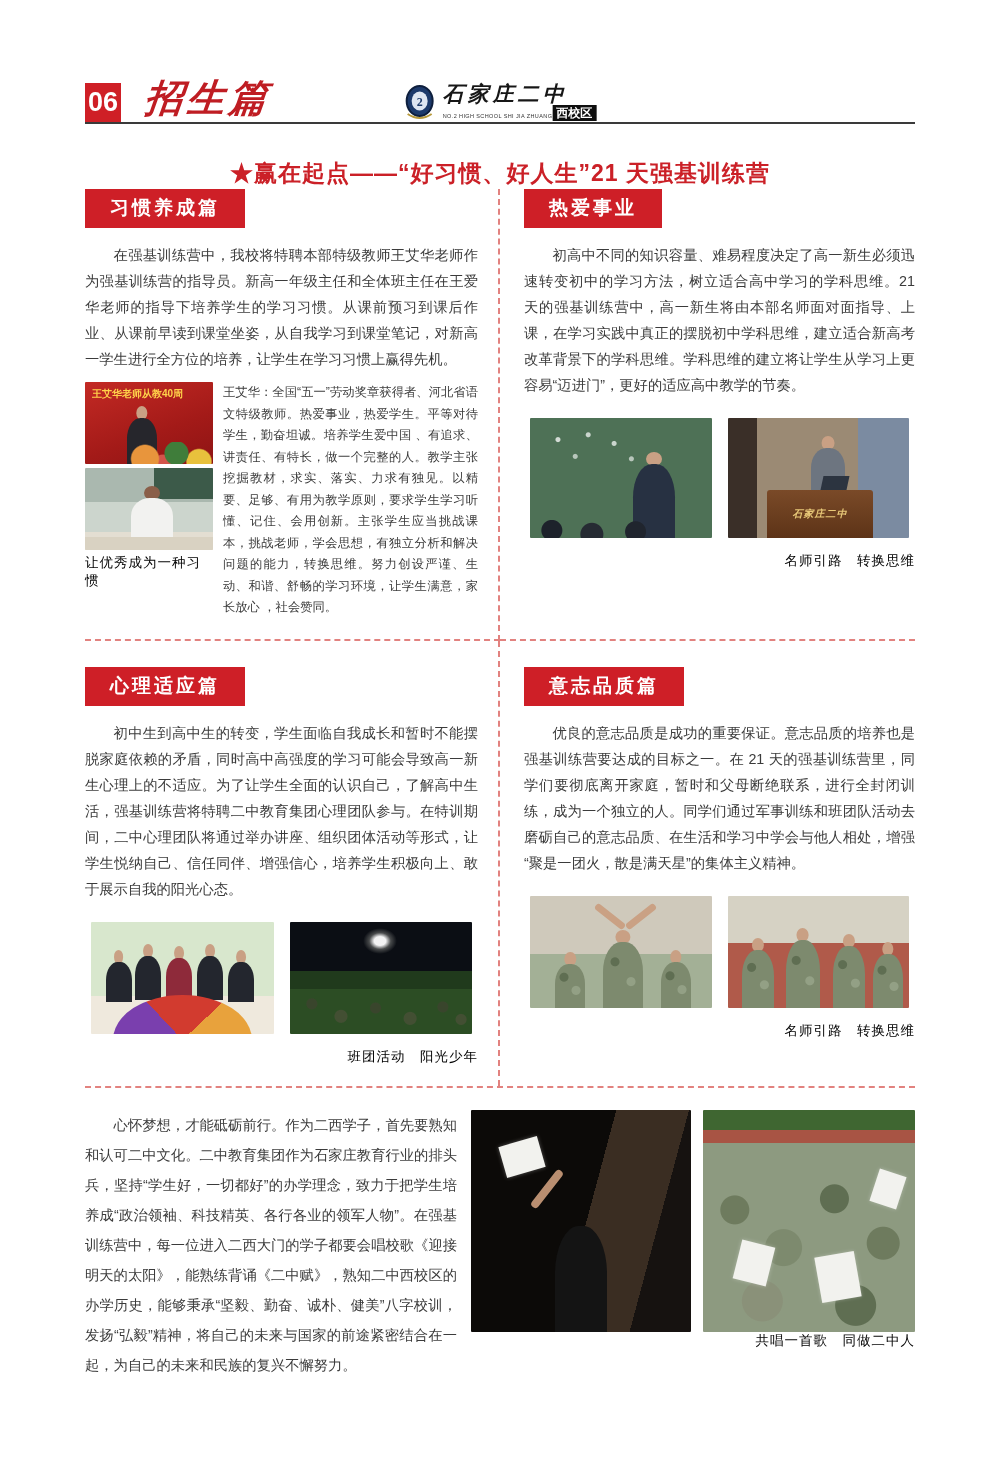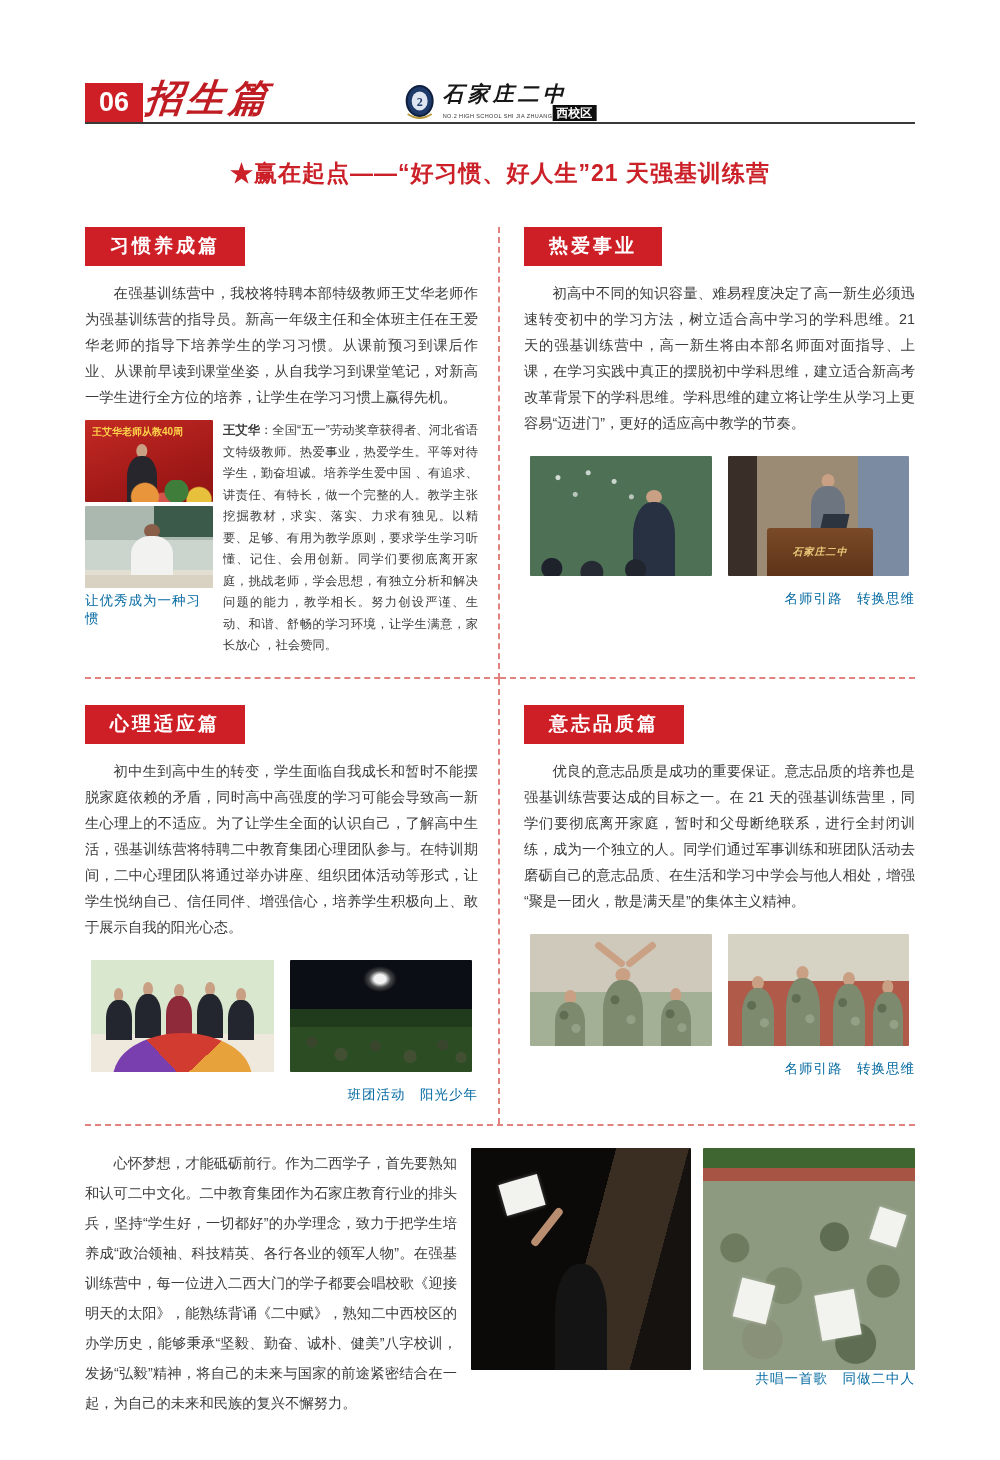--- a/index.html
+++ b/index.html
@@ -14,21 +14,21 @@
   .page { position:absolute; inset:0; }
   .content { margin:0 85px; width:830px; }
 
   
   .masthead {
     position:relative; margin-top:83px; height:41px;
     border-bottom:2px solid #3a3a3a;
   }
   .page-num {
     position:absolute; left:0; top:0;
-    width:58px; height:39px; background:#cf1f26;
+    width:36px; height:39px; background:#cf1f26;
     color:#fff; font-size:27px; font-weight:bold;
     display:flex; align-items:center; justify-content:center;
   }
   .tag {
     position:absolute; left:60px; top:-10px;
     color:#bf1d23; font-size:38px; font-weight:900;
     font-family:"Liberation Serif", serif; font-style:italic;
     transform:skewX(-6deg); letter-spacing:4px; white-space:nowrap;
   }
   .logo {
@@ -50,21 +50,20 @@
   }
 
   
   .main-title {
     margin-top:34px; text-align:center;
     color:#cb2027; font-size:23px; font-weight:800; letter-spacing:1px;
   }
 
   
   .quad-grid {
-    margin-top:38px;
     display:grid; grid-template-columns:1fr 1fr;
     border-bottom:2px dashed #e2827f;
   }
   .q { padding-bottom:20px; }
   .q-left  { border-right:2px dashed #e2827f; padding-right:20px; }
   .q-right { padding-left:24px; }
   .q-top   { border-bottom:2px dashed #e2827f; min-height:366px; }
   .q-bot   { min-height:412px; padding-top:26px; }
   .q-tl { padding-top:0; }
 
@@ -75,28 +74,28 @@
   }
   .body {
     margin-top:14px; font-size:14.3px; line-height:26px;
     text-align:justify; text-indent:2em; color:#3b3b3b;
   }
 
   
   .habit-media { display:flex; margin-top:10px; }
   .habit-photos { width:128px; flex:0 0 auto; }
   .habit-photos .ph { width:128px; height:82px; margin-bottom:4px; }
-  .cap { font-size:13.5px; color:#0369a1; letter-spacing:1px; }
+  .cap { font-size:13.5px; color:#000000; letter-spacing:1px; }
   .cap.left { margin-top:4px; }
   .cap.center { text-align:right; margin-top:14px; }
   .bio {
     flex:1; padding-left:10px; font-size:12.3px; line-height:21.5px;
     text-align:justify; color:#3b3b3b;
   }
-  .bio-name { font-weight:bold; }
+  .bio-name { font-weight:normal; }
 
   
   .photo-row { display:flex; gap:16px; margin-top:20px; padding:0 6px; }
   .photo-row .ph { flex:1; }
   .row-subject .ph { height:120px; }
   .row-mid .ph { height:112px; }
 
   .ph { position:relative; overflow:hidden; background:#999; border-radius:1px; }
 
   
@@ -268,21 +267,21 @@
           <div class="habit-photos">
             <div class="ph ph-banner">
               <div class="banner-text">王艾华老师从教40周</div>
               <div class="person" style="--shirt:#26262c; left:42px; bottom:0; width:30px; height:58px;"></div>
             </div>
             <div class="ph ph-writing">
               <div class="person" style="--shirt:#f2f2f0; --skin:#8a5f49; left:46px; bottom:12px; width:42px; height:52px;"></div>
             </div>
             <div class="cap left">让优秀成为一种习惯</div>
           </div>
-          <p class="bio"><span class="bio-name">王艾华</span><span>：全国“五一”劳动奖章获得者、河北省语文特级教师。热爱事业，热爱学生。平等对待学生，勤奋坦诚。培养学生爱中国 、有追求、讲责任、有特长，做一个完整的人。教学主张挖掘教材，求实、落实、力求有独见。以精要、足够、有用为教学原则，要求学生学习听懂、记住、会用创新。同学们要彻底离开家庭，挑战老师，学会思想，有独立分析和解决问题的能力，教学相长。努力创设严谨、生动、和谐、舒畅的学习环境，让学生满意，家长放心 ，社会赞同。</span></p>
+          <p class="bio"><span class="bio-name">王艾华</span><span>：全国“五一”劳动奖章获得者、河北省语文特级教师。热爱事业，热爱学生。平等对待学生，勤奋坦诚。培养学生爱中国 、有追求、讲责任、有特长，做一个完整的人。教学主张挖掘教材，求实、落实、力求有独见。以精要、足够、有用为教学原则，要求学生学习听懂、记住、会用创新。主张学生应当挑战课本，挑战老师，学会思想，有独立分析和解决问题的能力，转换思维。努力创设严谨、生动、和谐、舒畅的学习环境，让学生满意，家长放心 ，社会赞同。</span></p>
         </div>
       </section>
 
       <section class="q q-right q-top">
         <div class="sec-head">热爱事业</div>
         <p class="body">初高中不同的知识容量、难易程度决定了高一新生必须迅速转变初中的学习方法，树立适合高中学习的学科思维。21 天的强基训练营中，高一新生将由本部名师面对面指导、上课，在学习实践中真正的摆脱初中学科思维，建立适合新高考改革背景下的学科思维。学科思维的建立将让学生从学习上更容易“迈进门”，更好的适应高中教学的节奏。</p>
         <div class="photo-row row-subject">
           <div class="ph ph-blackboard">
             <div class="person" style="--shirt:#273142; right:20%; bottom:0; width:42px; height:86px;"></div>
           </div>

